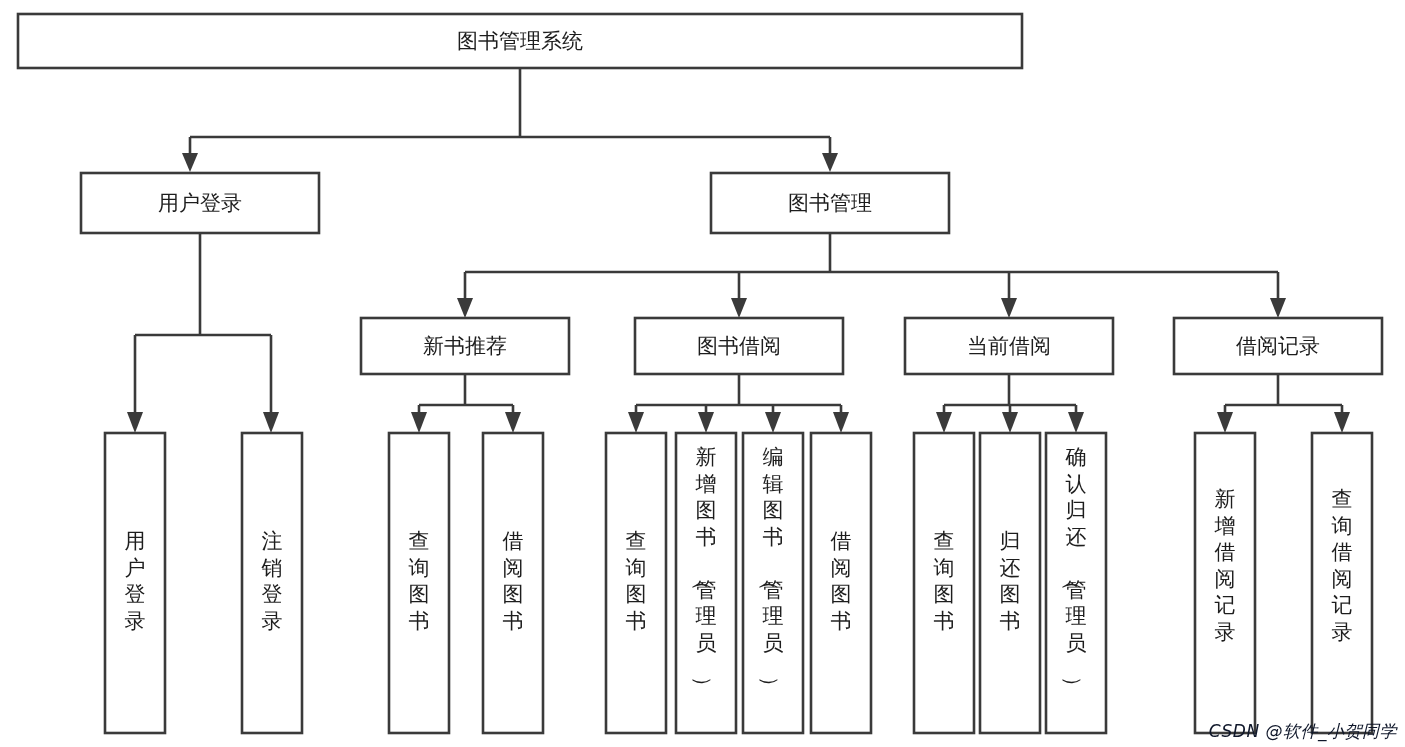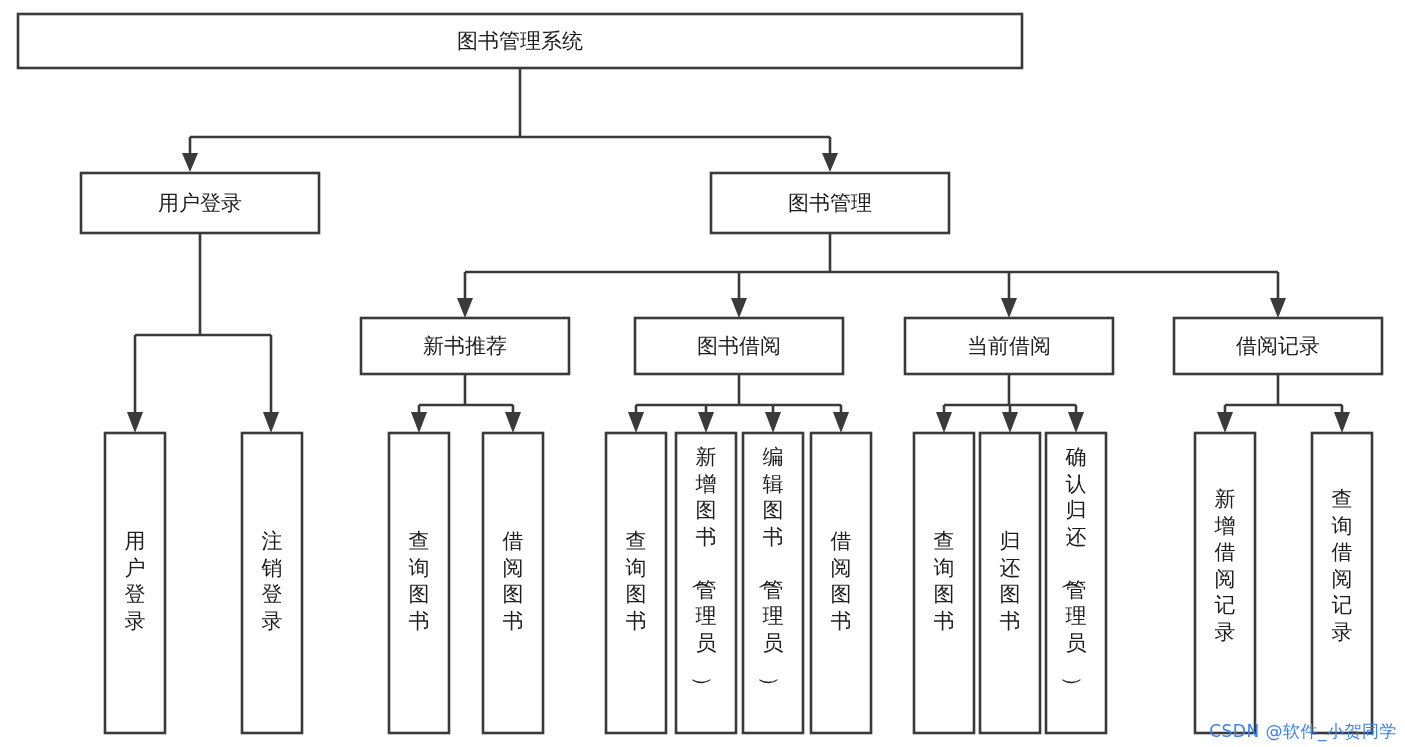--- a/index.html
+++ b/index.html
@@ -53,24 +53,25 @@
   .arrow-head {
     fill: #3a3a3a;
     stroke: none;
   }
   .watermark {
     position: absolute;
     right: 8px;
     bottom: 4px;
     font-family: "DejaVu Sans", "Liberation Sans", sans-serif;
     font-size: 17px;
-    color: #3b82f6;
+    color: #0f172a;
     letter-spacing: 0.5px;
     white-space: nowrap;
     user-select: none;
+    font-style: italic;
   }
 </style>
 </head>
 <body>
 
 <div id="diagram-root">
 
   <svg id="flow" viewBox="0 0 1405 747">
 
     <g>

